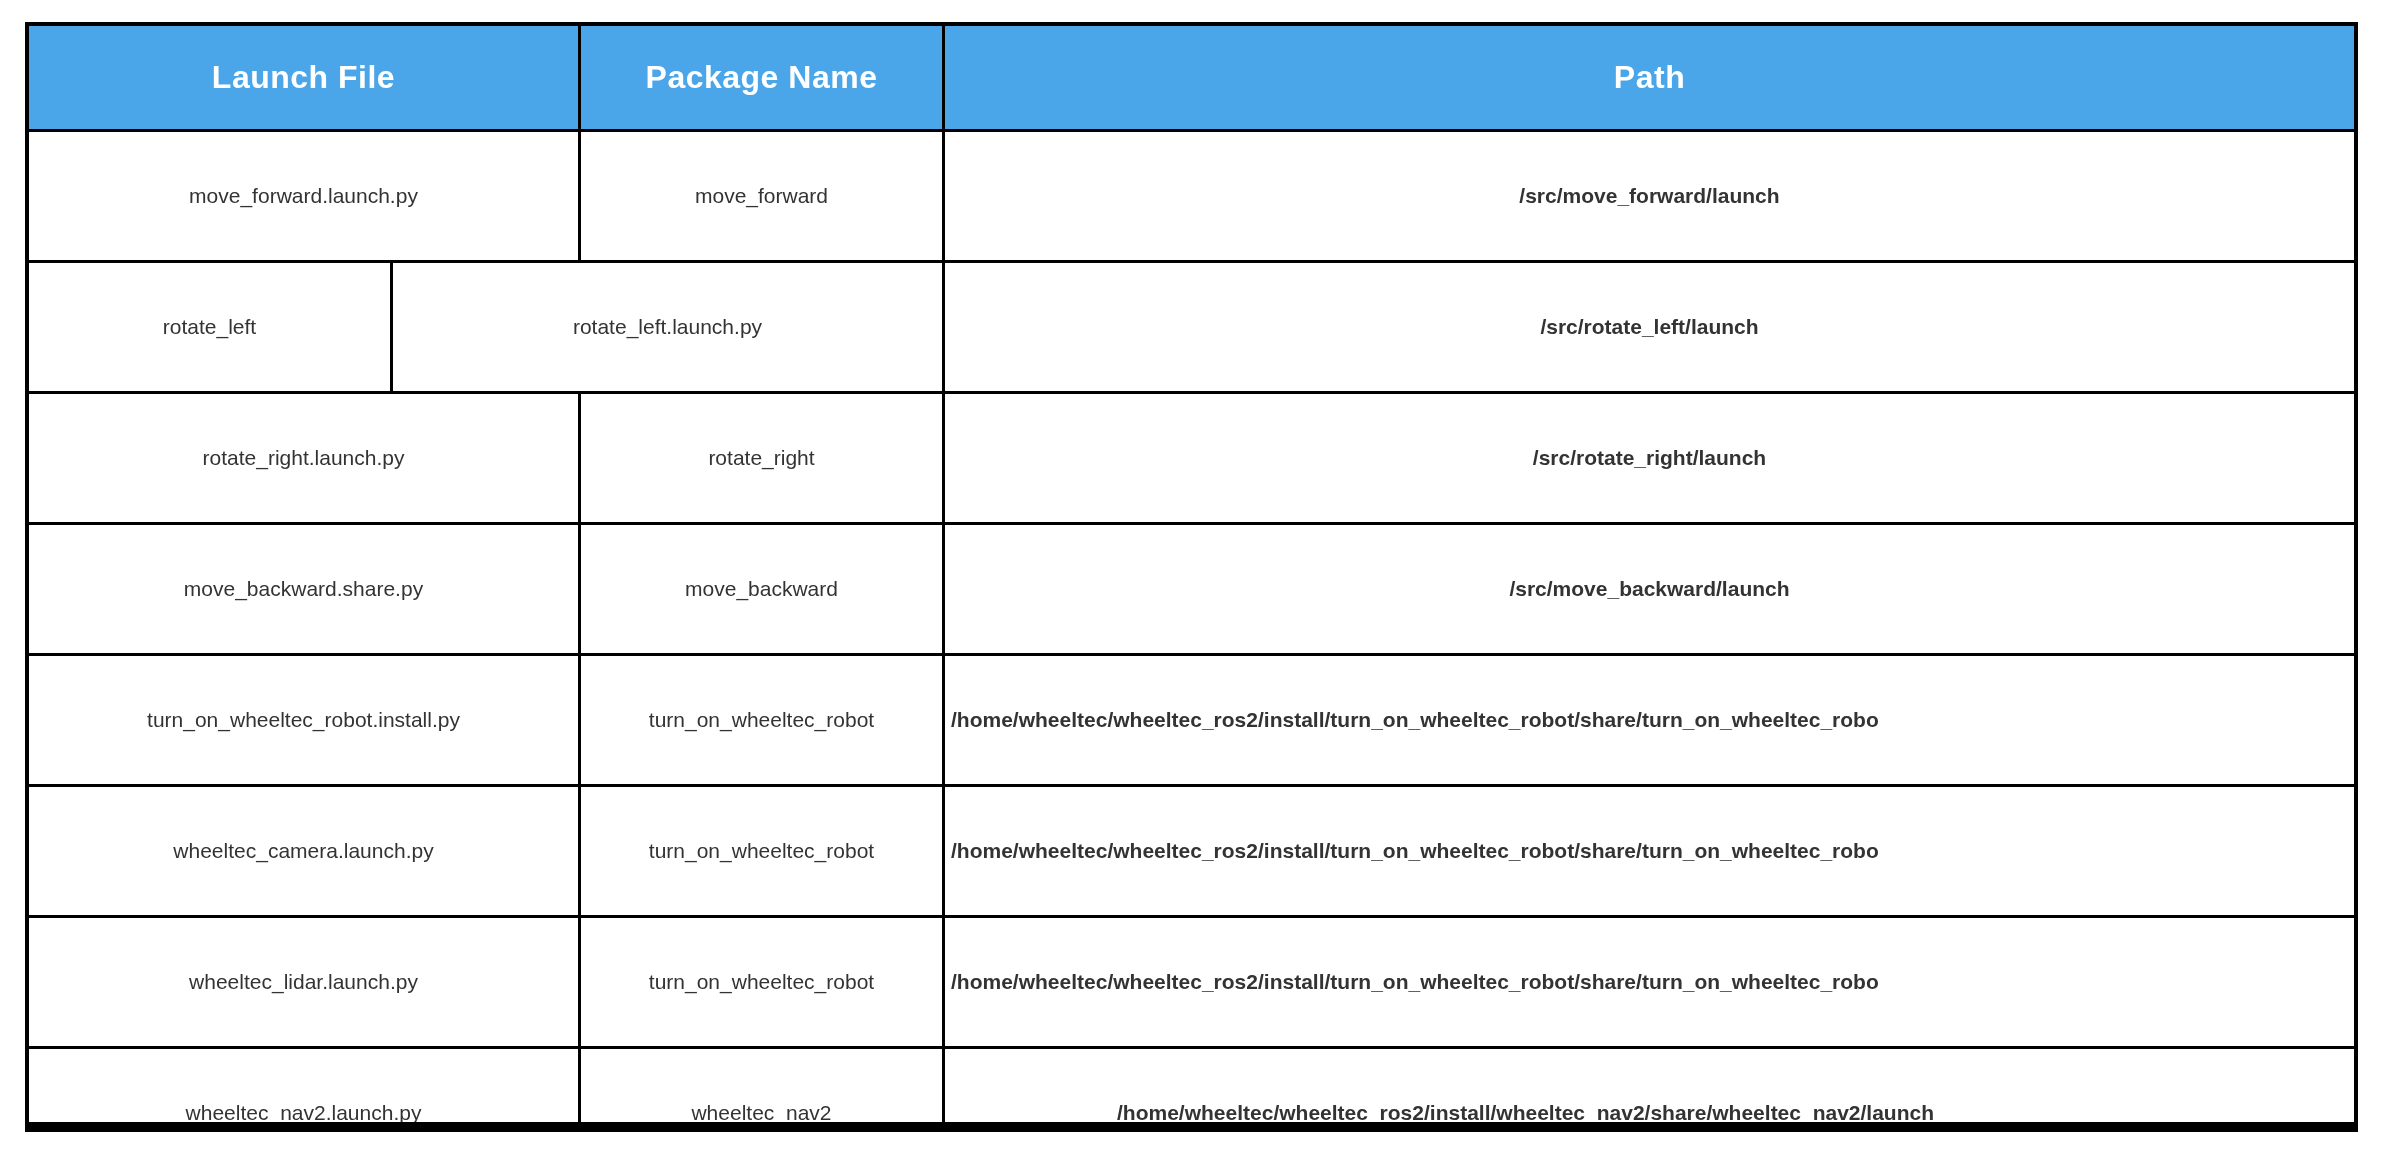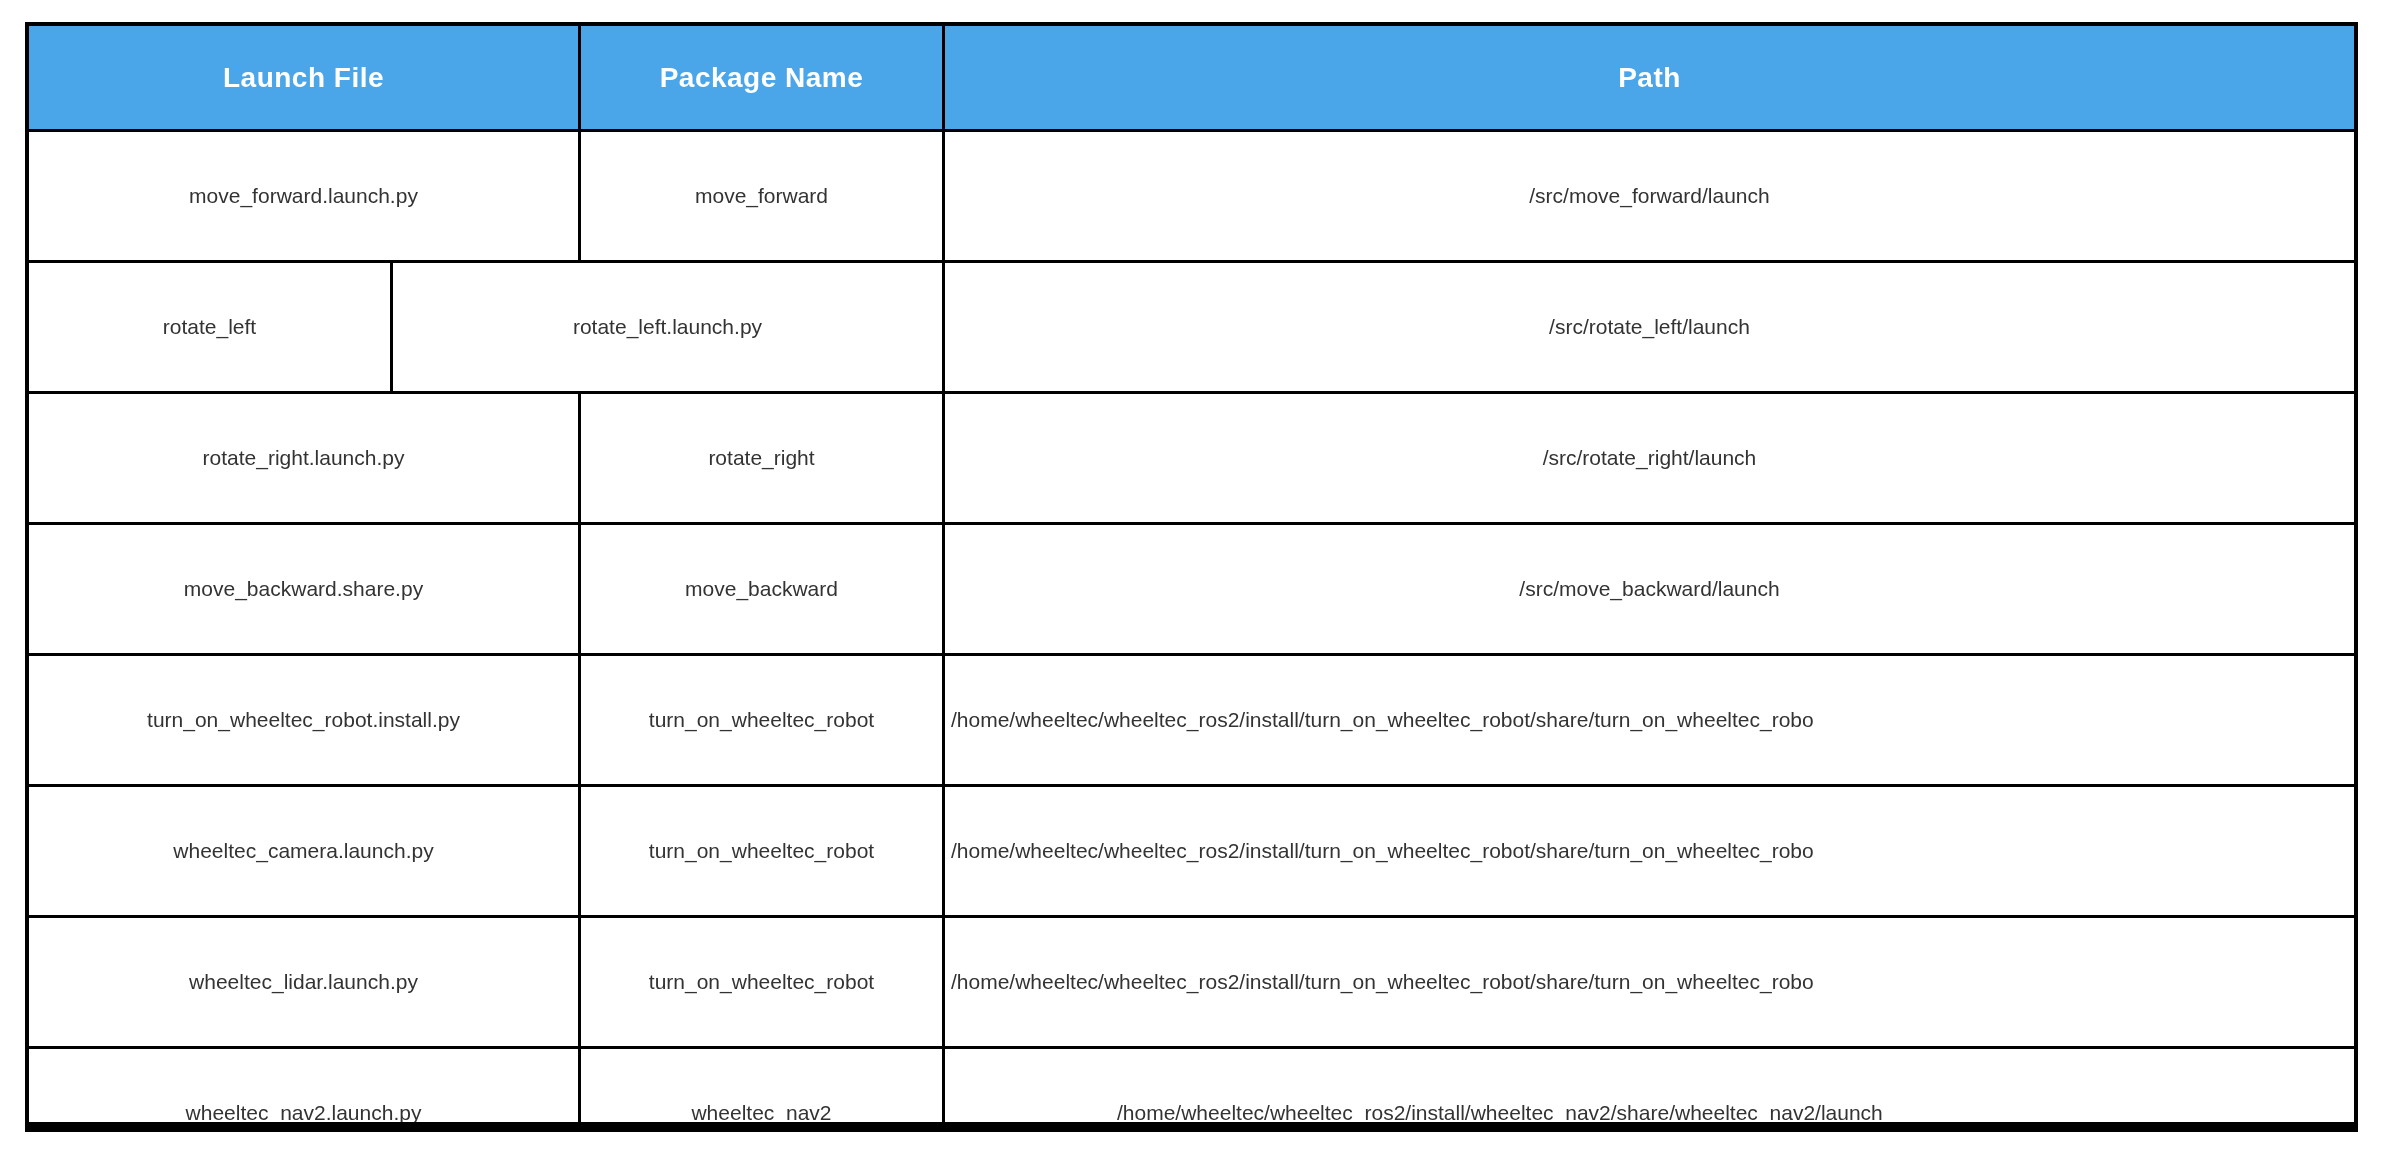--- a/index.html
+++ b/index.html
@@ -50,25 +50,25 @@
     display: flex;
     align-items: center;
     justify-content: center;
     overflow: hidden;
     white-space: nowrap;
     font-size: 21px;
     color: var(--cell-text);
   }
   .c1 { width: 552px; flex: none; }
   .c2 { width: 364px; flex: none; }
-  .c3 { flex: 1 1 auto; border-right: none; }
+  .c3 { flex: 1 1 auto; border-right: none; font-weight: bold; }
   .header-cell {
     color: var(--header-text);
     font-weight: bold;
-    font-size: 28px;
+    font-size: 32px;
     letter-spacing: 0.5px;
   }
   
   #rows .row:nth-child(5) .c3,
   #rows .row:nth-child(6) .c3,
   #rows .row:nth-child(7) .c3 {
     justify-content: flex-start;
     padding-left: 6px;
   }
   

